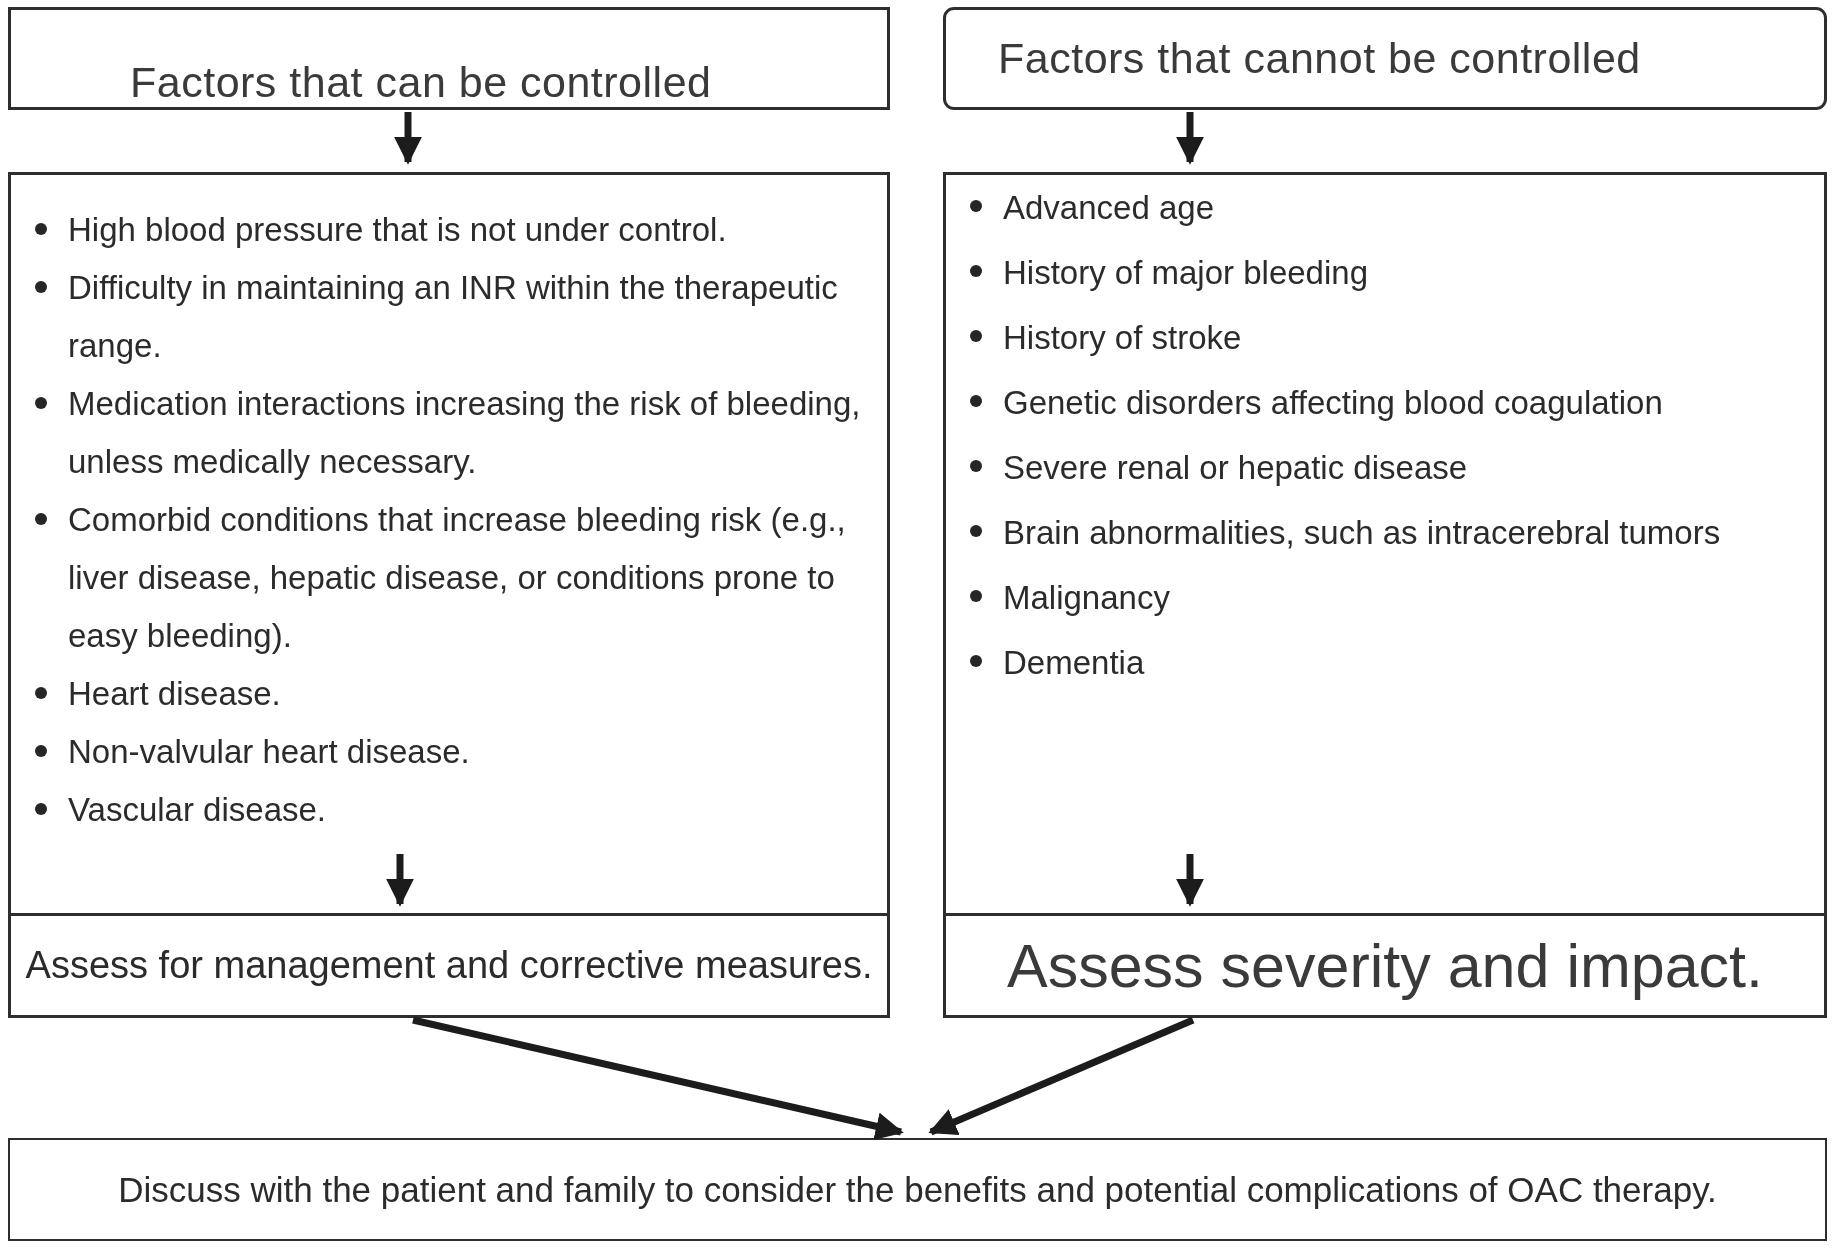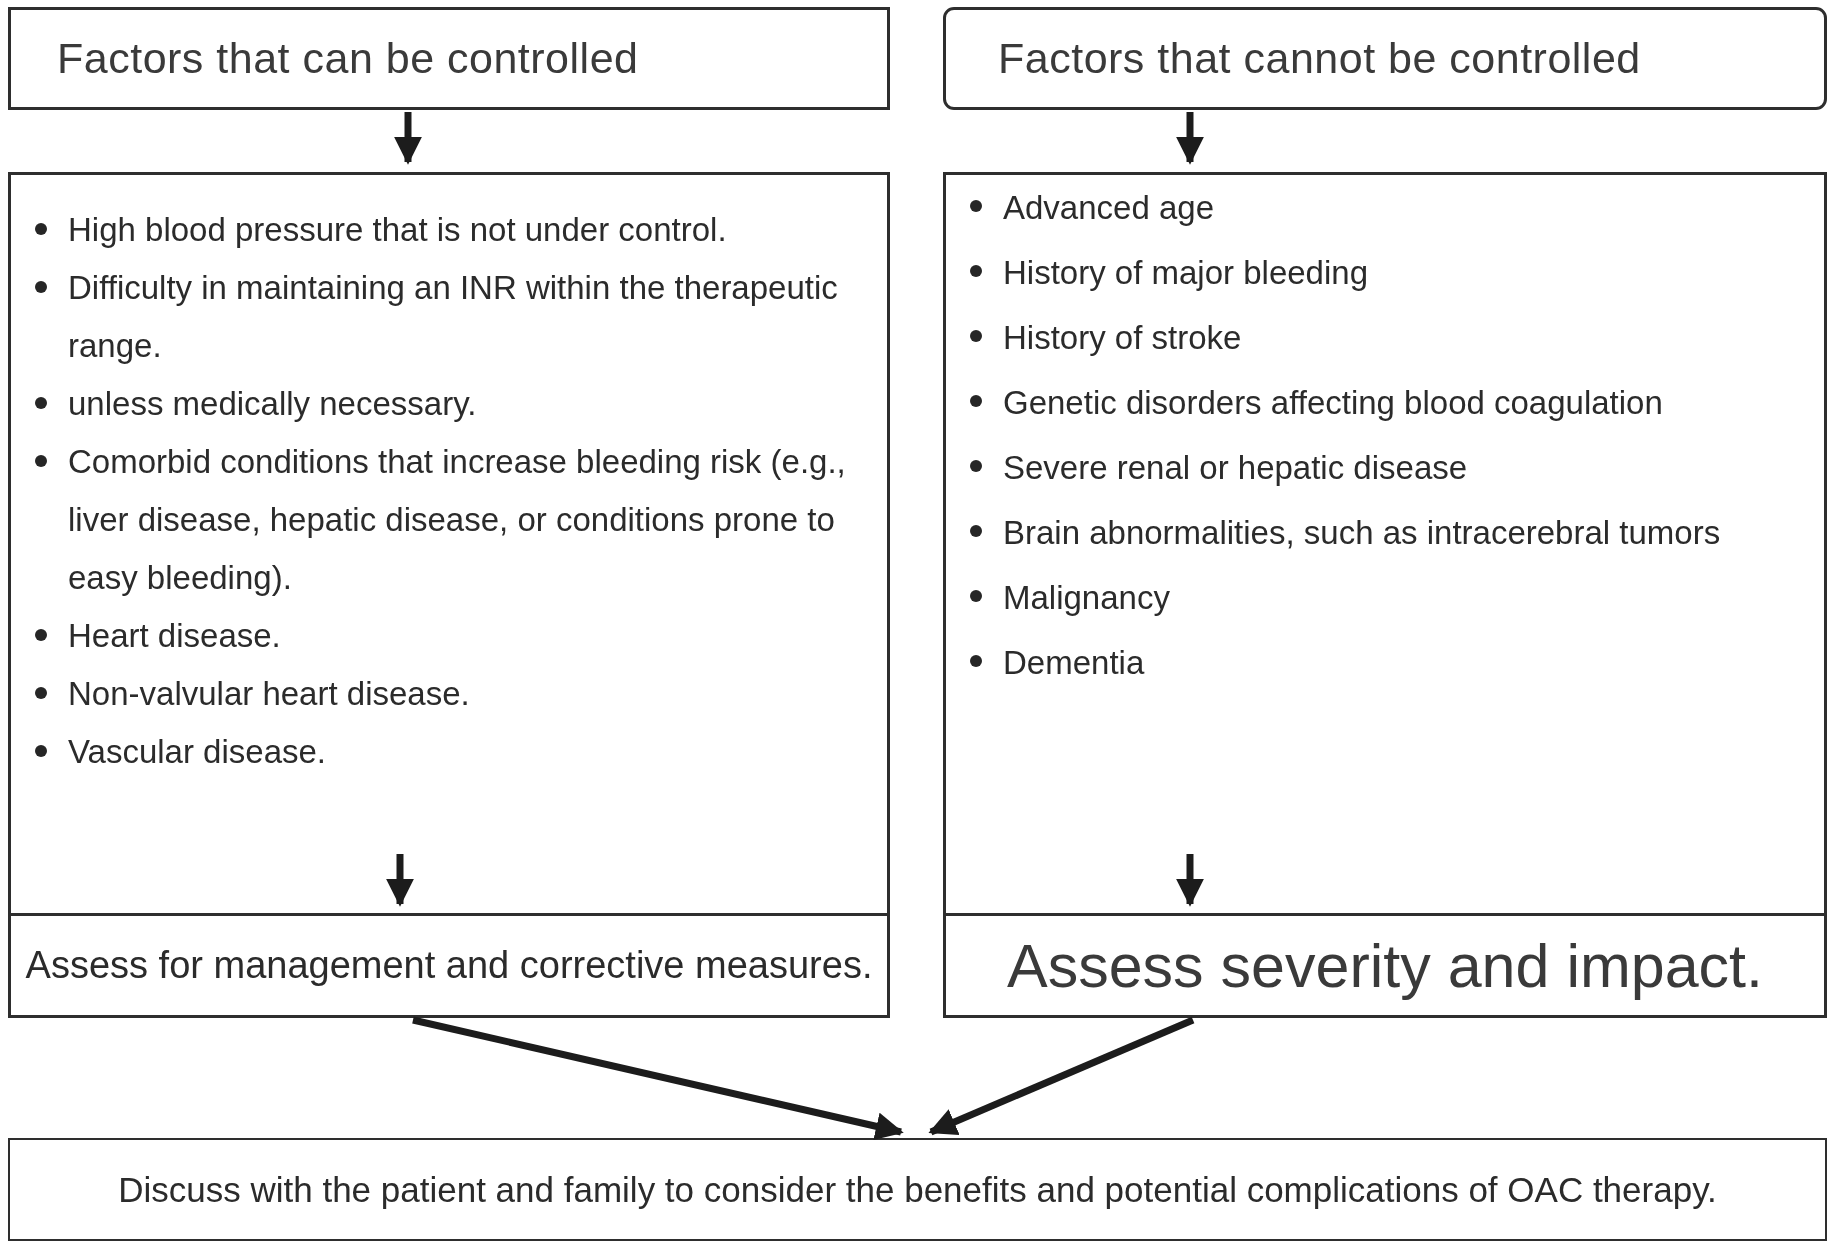--- a/index.html
+++ b/index.html
@@ -21,21 +21,21 @@
   
   .header-box {
     top: 7px;
     height: 103px;
     display: flex;
     align-items: center;
     font-size: 43px;
     letter-spacing: 0.5px;
     color: #3a3a3a;
   }
-  .header-left  { left: 8px;   width: 882px; padding-left: 46px; }
+  .header-left  { left: 8px;   width: 882px; padding-left: 119px; align-items: flex-end; }
   .header-right { left: 943px; width: 884px; padding-left: 52px; border-radius: 11px; }
 
   
   .list-box { top: 172px; height: 824px; }
   .list-left  { left: 8px;   width: 882px; }
   .list-right { left: 943px; width: 884px; }
 
   ul.fact-list { margin: 0; padding: 0; list-style: none; }
   .list-left  ul.fact-list { padding-top: 26px; }
   .list-right ul.fact-list { }
@@ -112,20 +112,21 @@
         <span class="bullet"></span>
         <span class="line">High blood pressure that is not under control.</span>
       </li>
       <li>
         <span class="bullet"></span>
         <span class="line">Difficulty in maintaining an INR within the therapeutic</span>
         <span class="line">range.</span>
       </li>
       <li>
         <span class="bullet"></span>
+        <span class="line">Medication interactions increasing the risk of bleeding,</span>
         <span class="line">unless medically necessary.</span>
       </li>
       <li>
         <span class="bullet"></span>
         <span class="line">Comorbid conditions that increase bleeding risk (e.g.,</span>
         <span class="line">liver disease, hepatic disease, or conditions prone to</span>
         <span class="line">easy bleeding).</span>
       </li>
       <li>
         <span class="bullet"></span>

